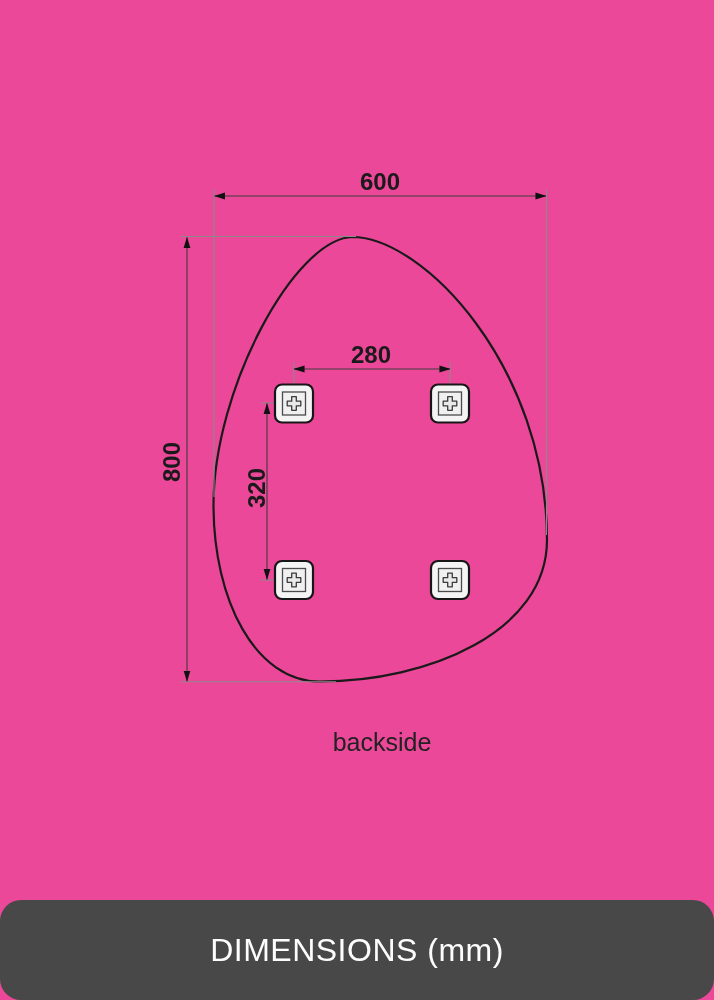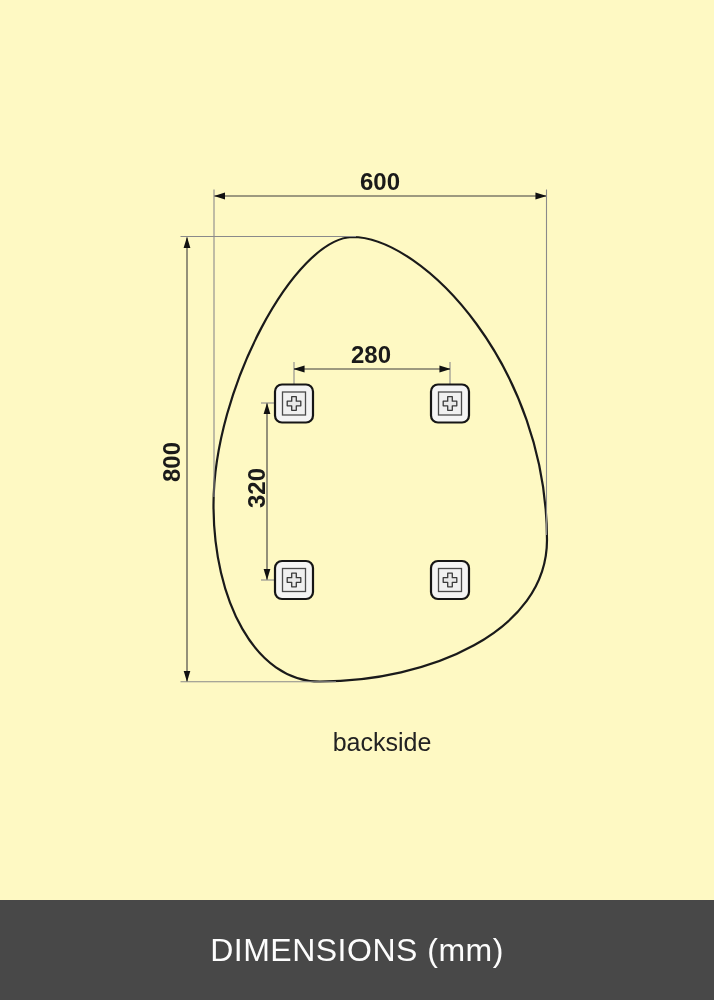--- a/index.html
+++ b/index.html
@@ -5,21 +5,21 @@
   html, body {
     margin: 0;
     padding: 0;
     background: #f2f2f2;
     font-family: "Liberation Sans", sans-serif;
   }
   .page {
     position: relative;
     width: 714px;
     height: 1000px;
-    background: #fef9c3;
+    background: #ec4899;
     overflow: hidden;
   }
   .diagram-svg {
     position: absolute;
     top: 0;
     left: 0;
     display: block;
   }
   .dim-text {
     font-family: "Liberation Sans", sans-serif;
@@ -36,20 +36,21 @@
   .footer-bar {
     position: absolute;
     left: 0;
     bottom: 0;
     width: 714px;
     height: 100px;
     background: #484848;
     display: flex;
     align-items: center;
     justify-content: center;
+    border-radius: 21px;
   }
   .footer-title {
     color: #fdfdfd;
     font-size: 32px;
     font-weight: 400;
     letter-spacing: 0.5px;
     font-family: "Liberation Sans", sans-serif;
   }
 </style>
 </head>

